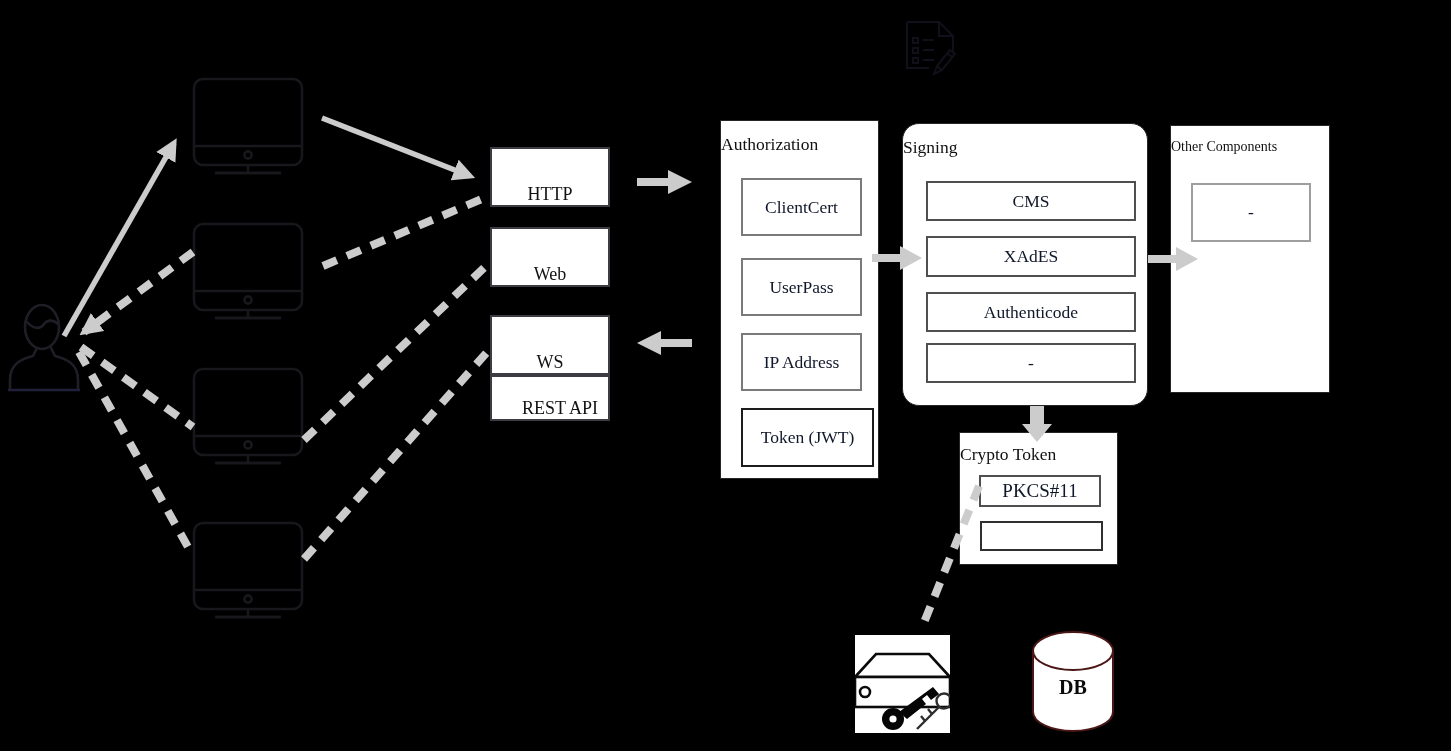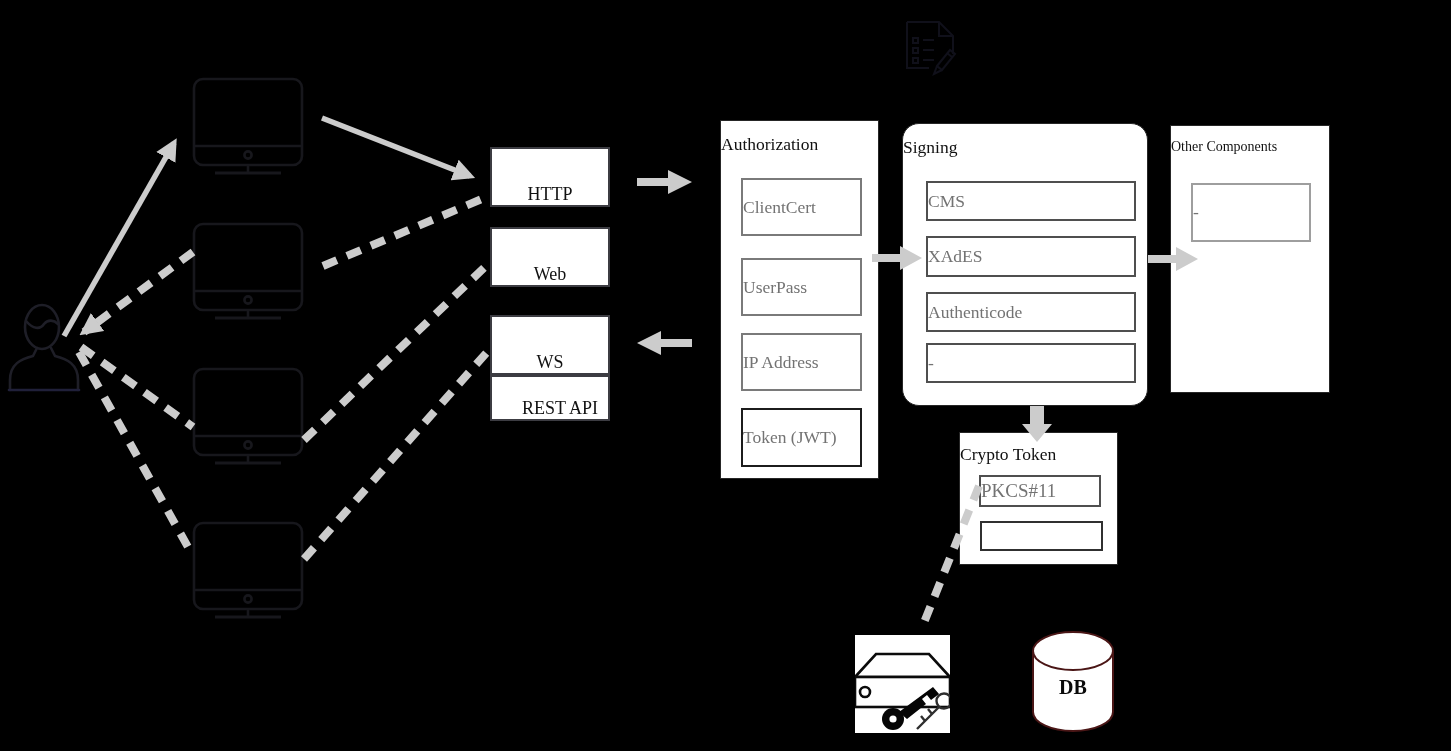--- a/index.html
+++ b/index.html
@@ -1,22 +1,22 @@
 <!DOCTYPE html>
 <html><head>
 <meta charset="utf-8">
 <style>
   html,body{margin:0;padding:0;background:#000;}
   .canvas{position:relative;width:1451px;height:751px;background:#000000;overflow:hidden;
           font-family:"Liberation Serif","DejaVu Serif",serif;color:#111;}
   .icon-layer{position:absolute;z-index:1;}
   .panel{position:absolute;background:#ffffff;border:1px solid #262626;box-sizing:border-box;z-index:2;}
   .ptitle{text-align:left;font-size:17.5px;padding-top:13px;color:#111;}
-  .ibox{position:absolute;background:#fff;display:flex;align-items:center;justify-content:flex-start;
-        font-size:17.5px;box-sizing:border-box;color:#737373;}
+  .ibox{position:absolute;background:#fff;display:flex;align-items:center;justify-content:center;
+        font-size:17.5px;box-sizing:border-box;color:#0f172a;}
   .b-gray{border:2px solid #7a7a7a;}
   .b-dark{border:2px solid #1c1c1c;}
   .b-mid{border:2px solid #4f4f4f;}
   .b-light{border:2px solid #9e9e9e;}
   .proto{position:absolute;left:490px;width:120px;height:60px;background:#fff;border:2px solid #3c3c42;
          display:flex;align-items:flex-end;justify-content:center;font-size:18px;box-sizing:border-box;z-index:2;}
   .connectors{position:absolute;left:0;top:0;z-index:5;pointer-events:none;}
   .dblabel{position:absolute;left:1030px;top:676px;width:86px;text-align:center;
            font-size:20px;font-weight:bold;z-index:3;color:#0a0a0a;}
 </style>
@@ -130,21 +130,21 @@
     <div class="ptitle">Authorization</div>
     <div class="ibox b-gray" style="left:20px;top:57px;width:121px;height:58px;">
       <span>ClientCert</span>
     </div>
     <div class="ibox b-gray" style="left:20px;top:137px;width:121px;height:58px;">
       <span>UserPass</span>
     </div>
     <div class="ibox b-gray" style="left:20px;top:212px;width:121px;height:58px;">
       <span>IP Address</span>
     </div>
-    <div class="ibox b-dark" style="left:20px;top:287px;width:121px;height:59px;">
+    <div class="ibox b-dark" style="left:20px;top:287px;width:133px;height:59px;">
       <span>Token (JWT)</span>
     </div>
   </div>
 
   <div class="panel" style="left:902px;top:123px;width:246px;height:283px;border-radius:17px;">
     <div class="ptitle">Signing</div>
     <div class="ibox b-mid" style="left:23px;top:57px;width:210px;height:40px;">
       <span>CMS</span>
     </div>
     <div class="ibox b-mid" style="left:23px;top:112px;width:210px;height:41px;">

